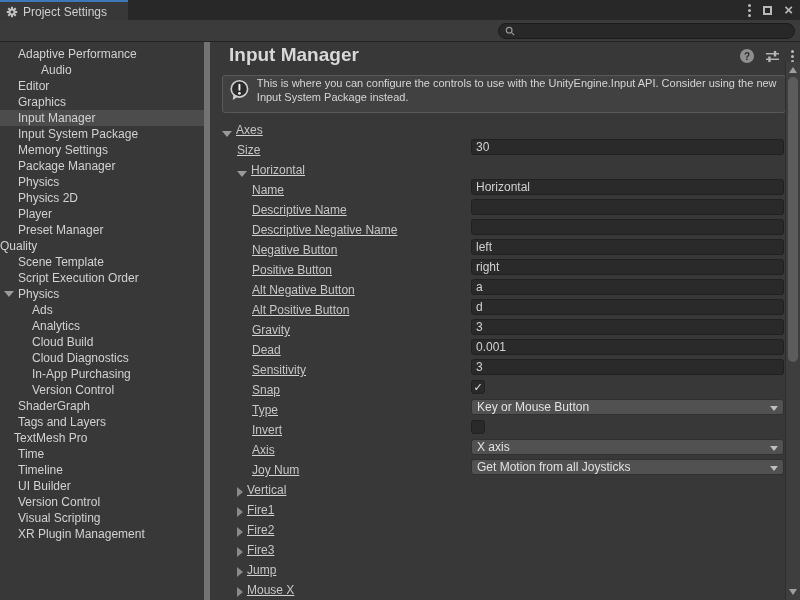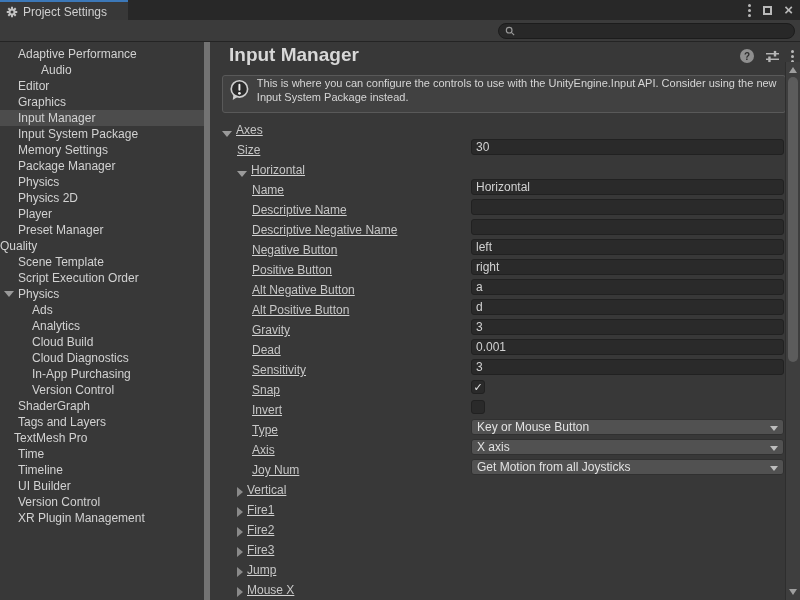--- a/index.html
+++ b/index.html
@@ -197,20 +197,23 @@
           <span class="side-label">Time</span>
         </div>
         <div class="side-item" style="padding-left: 18px;">
           <span class="side-label">Timeline</span>
         </div>
         <div class="side-item" style="padding-left: 18px;">
           <span class="side-label">UI Builder</span>
         </div>
         <div class="side-item" style="padding-left: 18px;">
           <span class="side-label">Version Control</span>
+        </div>
+        <div class="side-item" style="padding-left: 18px;">
+          <span class="side-label">Visual Scripting</span>
         </div>
         <div class="side-item" style="padding-left: 18px;">
           <span class="side-label">XR Plugin Management</span>
         </div>
       </div>
   </div>
 
   <div class="main">
     <div class="main-header">
       <span class="main-title">Input Manager</span>
@@ -291,26 +294,26 @@
         </div>
         <div class="setting-row" style="padding-left: 39px;">
           <span class="row-label">Sensitivity</span>
           <div class="field">3</div>
         </div>
         <div class="setting-row" style="padding-left: 39px;">
           <span class="row-label">Snap</span>
           <div class="checkbox">✓</div>
         </div>
         <div class="setting-row" style="padding-left: 39px;">
+          <span class="row-label">Type</span>
+          <div class="dropdown">Key or Mouse Button<span class="tri tri-small-down dd-arrow"></span></div>
+        </div>
+        <div class="setting-row" style="padding-left: 39px;">
           <span class="row-label">Invert</span>
           <div class="checkbox"></div>
-        </div>
-        <div class="setting-row" style="padding-left: 39px;">
-          <span class="row-label">Type</span>
-          <div class="dropdown">Key or Mouse Button<span class="tri tri-small-down dd-arrow"></span></div>
         </div>
         <div class="setting-row" style="padding-left: 39px;">
           <span class="row-label">Axis</span>
           <div class="dropdown">X axis<span class="tri tri-small-down dd-arrow"></span></div>
         </div>
         <div class="setting-row" style="padding-left: 39px;">
           <span class="row-label">Joy Num</span>
           <div class="dropdown">Get Motion from all Joysticks<span class="tri tri-small-down dd-arrow"></span></div>
         </div>
         <div class="setting-row" style="padding-left: 24px;">

